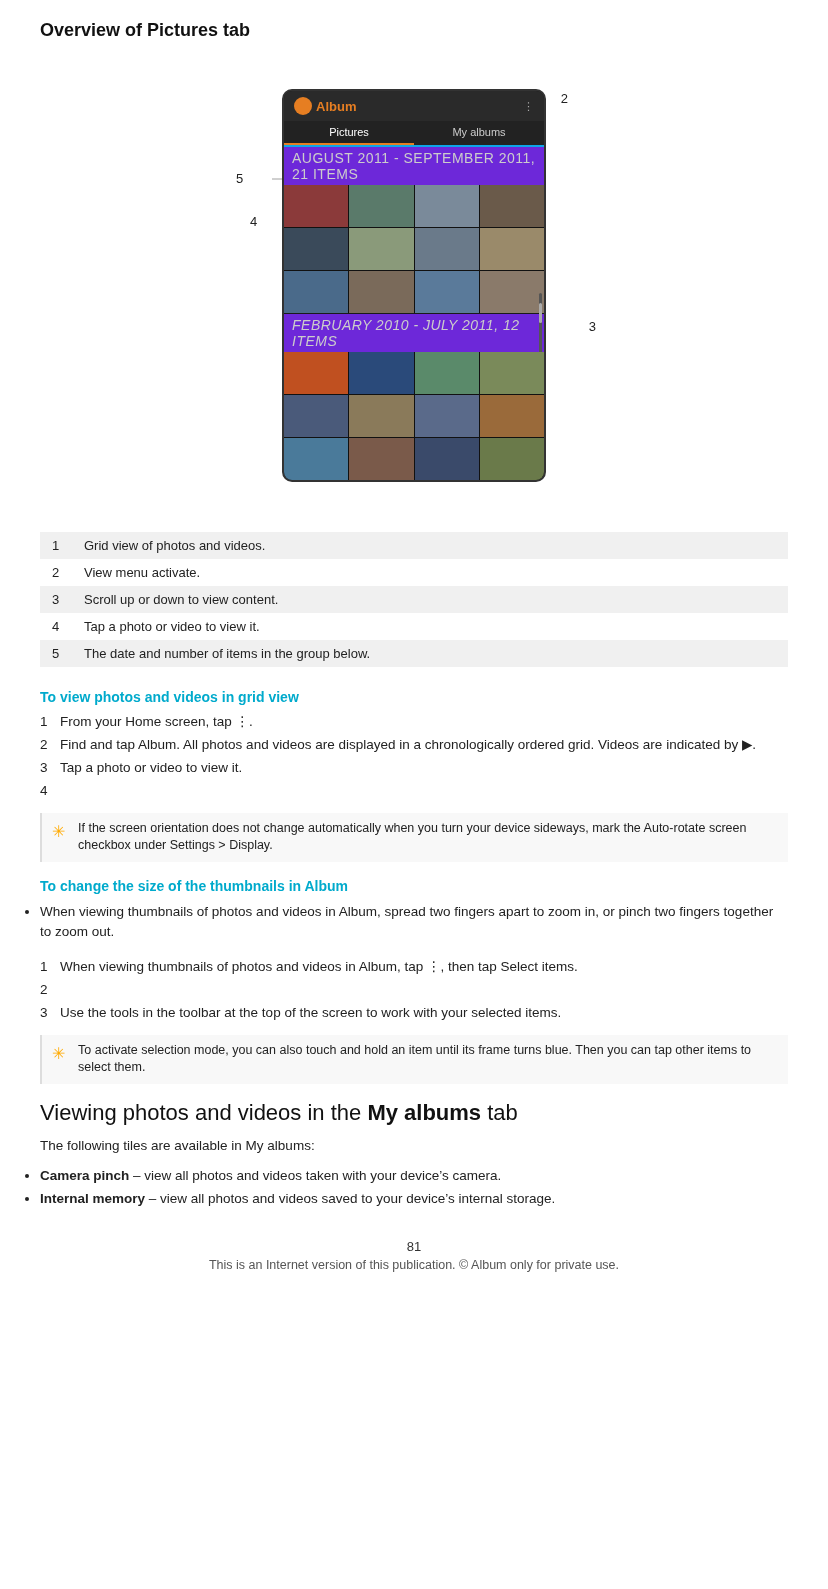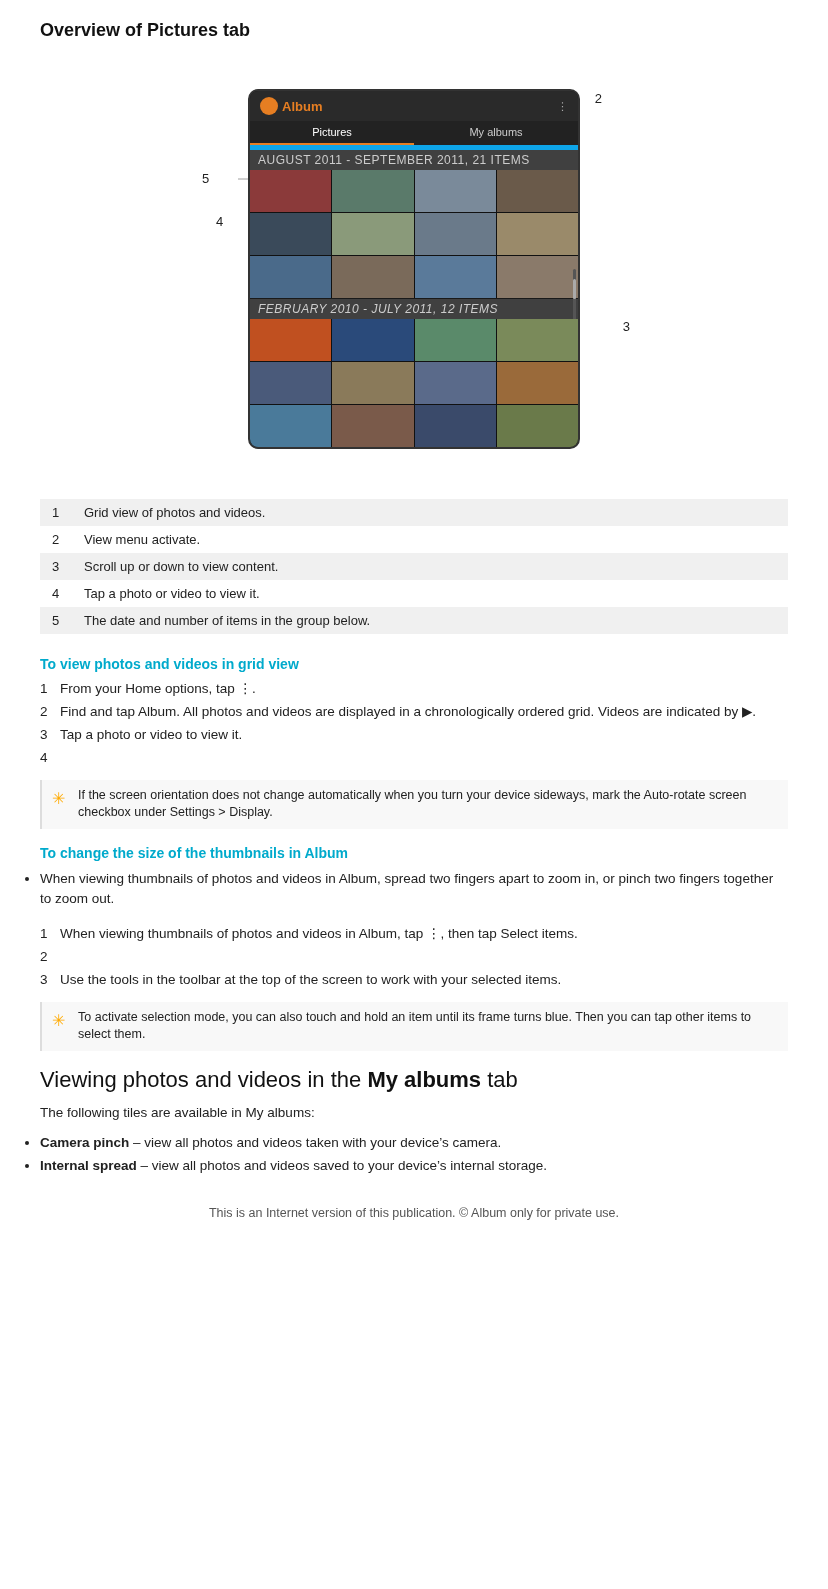--- a/index.html
+++ b/index.html
@@ -19,21 +19,21 @@
       margin-bottom: 18px;
     }
     .screenshot-container {
       display: flex;
       justify-content: center;
       margin-bottom: 20px;
       position: relative;
     }
     .phone-screenshot {
       position: relative;
-      width: 332px;
+      width: 264px;
       background: #1a1a1a;
       border-radius: 10px;
       overflow: hidden;
       border: 2px solid #333;
     }
     .phone-header {
       background: #2a2a2a;
       padding: 6px 10px;
       display: flex;
       align-items: center;
@@ -54,37 +54,37 @@
       border-radius: 50%;
       display: inline-block;
     }
     .header-icons {
       display: flex;
       gap: 8px;
     }
     .phone-tabs {
       display: flex;
       background: #222;
-      border-bottom: 5px solid #0ea5e9;
+      border-bottom: 2px solid #0ea5e9;
     }
     .phone-tab {
       flex: 1;
       text-align: center;
       padding: 5px 0;
       font-size: 11px;
       color: #ccc;
     }
     .phone-tab.active {
       color: #fff;
       border-bottom: 2px solid #e67e22;
     }
     .date-bar {
-      background: #404040;
+      background: #6d28d9;
       padding: 3px 8px;
-      font-size: 12px;
+      font-size: 14px;
       color: #ccc;
       letter-spacing: 0.5px;
     }
     .photo-grid {
       display: grid;
       grid-template-columns: repeat(4, 1fr);
       gap: 1px;
       background: #111;
     }
     .photo-cell {
@@ -338,21 +338,21 @@
         <td>The date and number of items in the group below.</td>
       </tr>
     </tbody>
 </table>
 
 <div class="section-gap">
   <div class="section-heading">To view photos and videos in grid view</div>
   <ol class="num-list" id="section1-steps">
       <li>
         <span class="num">1</span>
-        <span>From your Home options, tap ⋮.</span>
+        <span>From your Home screen, tap ⋮.</span>
       </li>
       <li>
         <span class="num">2</span>
         <span>Find and tap Album. All photos and videos are displayed in a chronologically ordered grid. Videos are indicated by ▶.</span>
       </li>
       <li>
         <span class="num">3</span>
         <span>Tap a photo or video to view it.</span>
       </li>
       <li>
@@ -392,19 +392,20 @@
   </div>
 </div>
 
 <div class="section-gap">
   <h2 class="big-heading">
     <span>Viewing photos and videos in the </span><strong>My albums</strong><span> tab</span>
   </h2>
   <p class="sub-text">The following tiles are available in My albums:</p>
   <ul class="bullet-list" id="section4-bullets">
       <li><strong>Camera pinch</strong> – view all photos and videos taken with your device’s camera.</li>
-      <li><strong>Internal spread</strong> – view all photos and videos saved to your device’s internal storage.</li>
+      <li><strong>Internal memory</strong> – view all photos and videos saved to your device’s internal storage.</li>
     </ul>
 </div>
 
 <div class="page-footer">
+  <div class="page-num">81</div>
   <div>This is an Internet version of this publication. © Album only for private use.</div>
 </div>
 
 </body></html>

